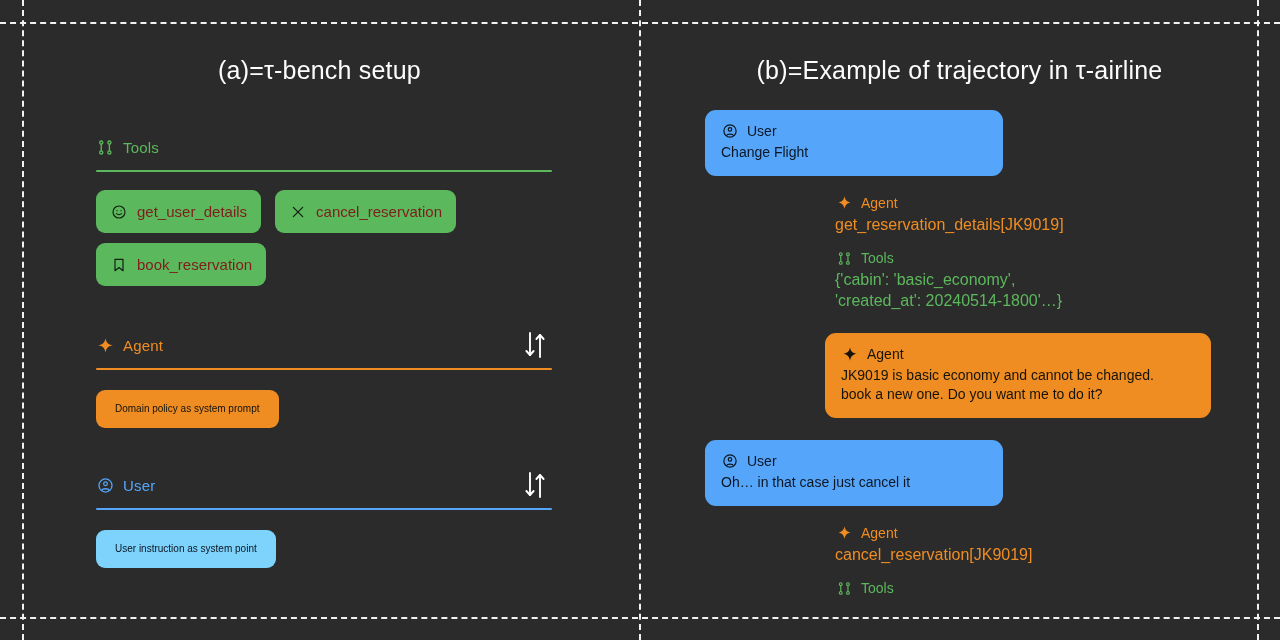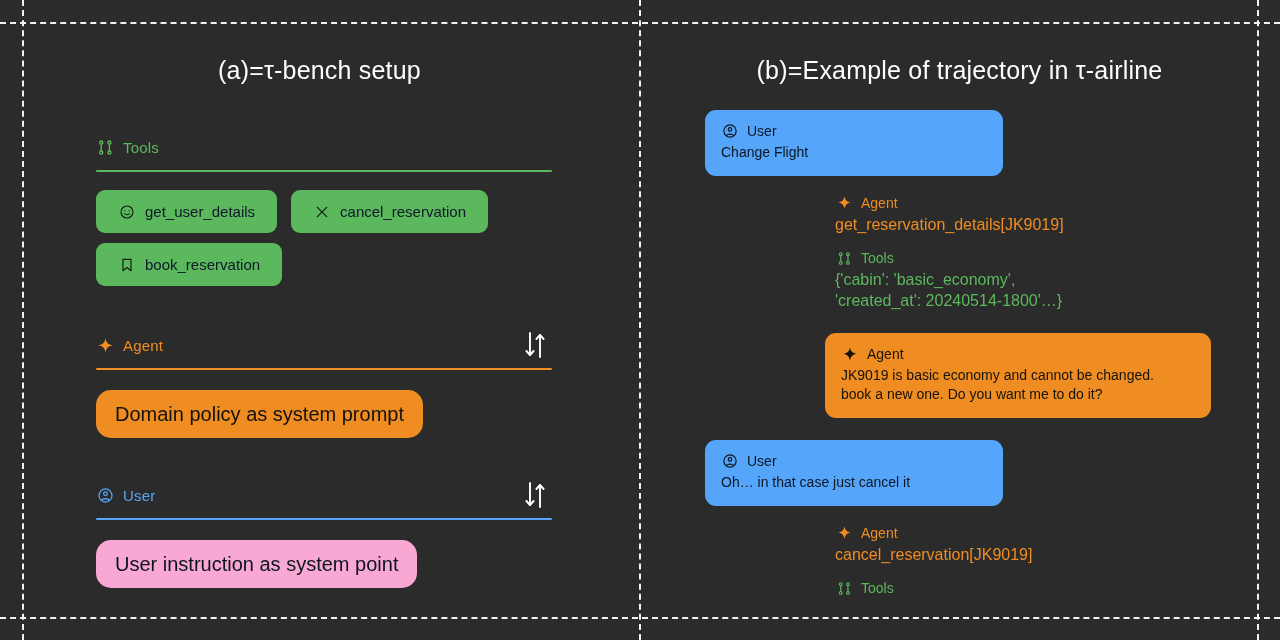--- a/index.html
+++ b/index.html
@@ -117,46 +117,46 @@
     margin-top: 18px;
     display: flex;
     flex-wrap: wrap;
     gap: 10px 14px;
   }
   .chip {
     display: inline-flex;
     align-items: center;
     gap: 10px;
     background: #5cb85c;
-    color: #0f172a;
+    color: #7f1d1d;
     border-radius: 9px;
-    padding: 13px 22px;
+    padding: 13px 14px;
     font-size: 15px;
     line-height: 1;
     white-space: nowrap;
   }
   .chip-icon {
     display: inline-flex;
     width: 17px;
     height: 17px;
     align-items: center;
     justify-content: center;
   }
 
   .pill {
     display: inline-block;
     margin-top: 20px;
-    border-radius: 15px;
+    border-radius: 9px;
     padding: 14px 19px;
-    font-size: 20px;
+    font-size: 10px;
     line-height: 1;
     color: #14120c;
   }
   .pill-orange { background: #ef8d22; }
-  .pill-blue   { background: #f9a8d4; color: #0c1420; }
+  .pill-blue   { background: #7dd3fc; color: #0c1420; }
 
   .block-agent { margin-top: 48px; }
   .block-user  { margin-top: 46px; }
 
   
   .right-body {
     position: absolute;
     left: 66px;
     top: 110px;
     width: 560px;

